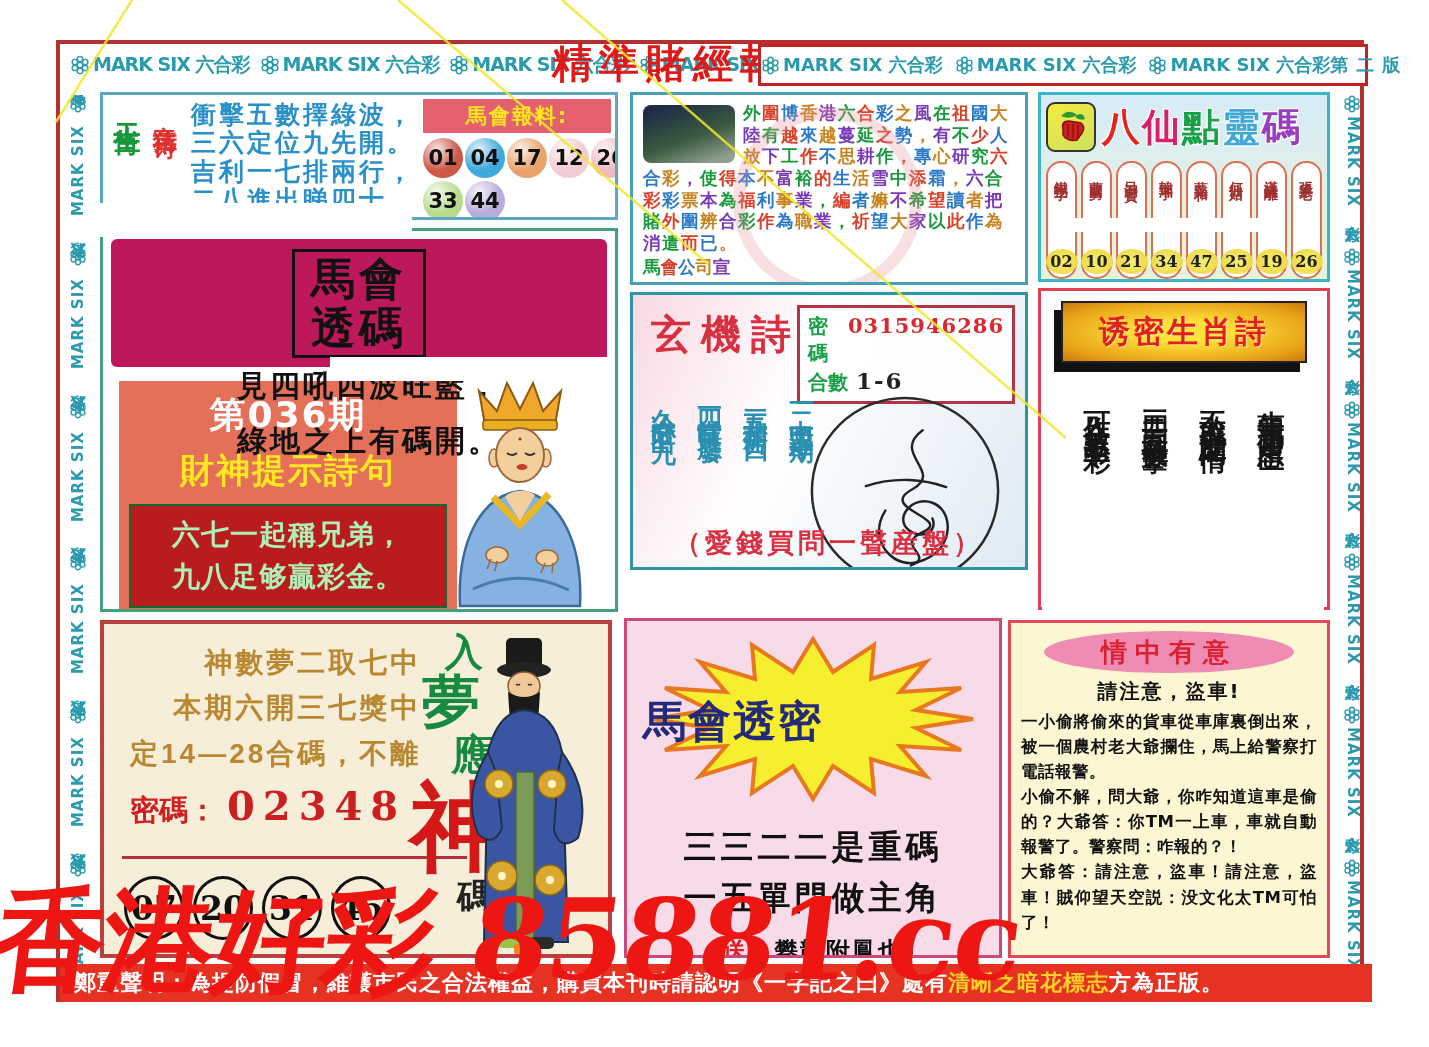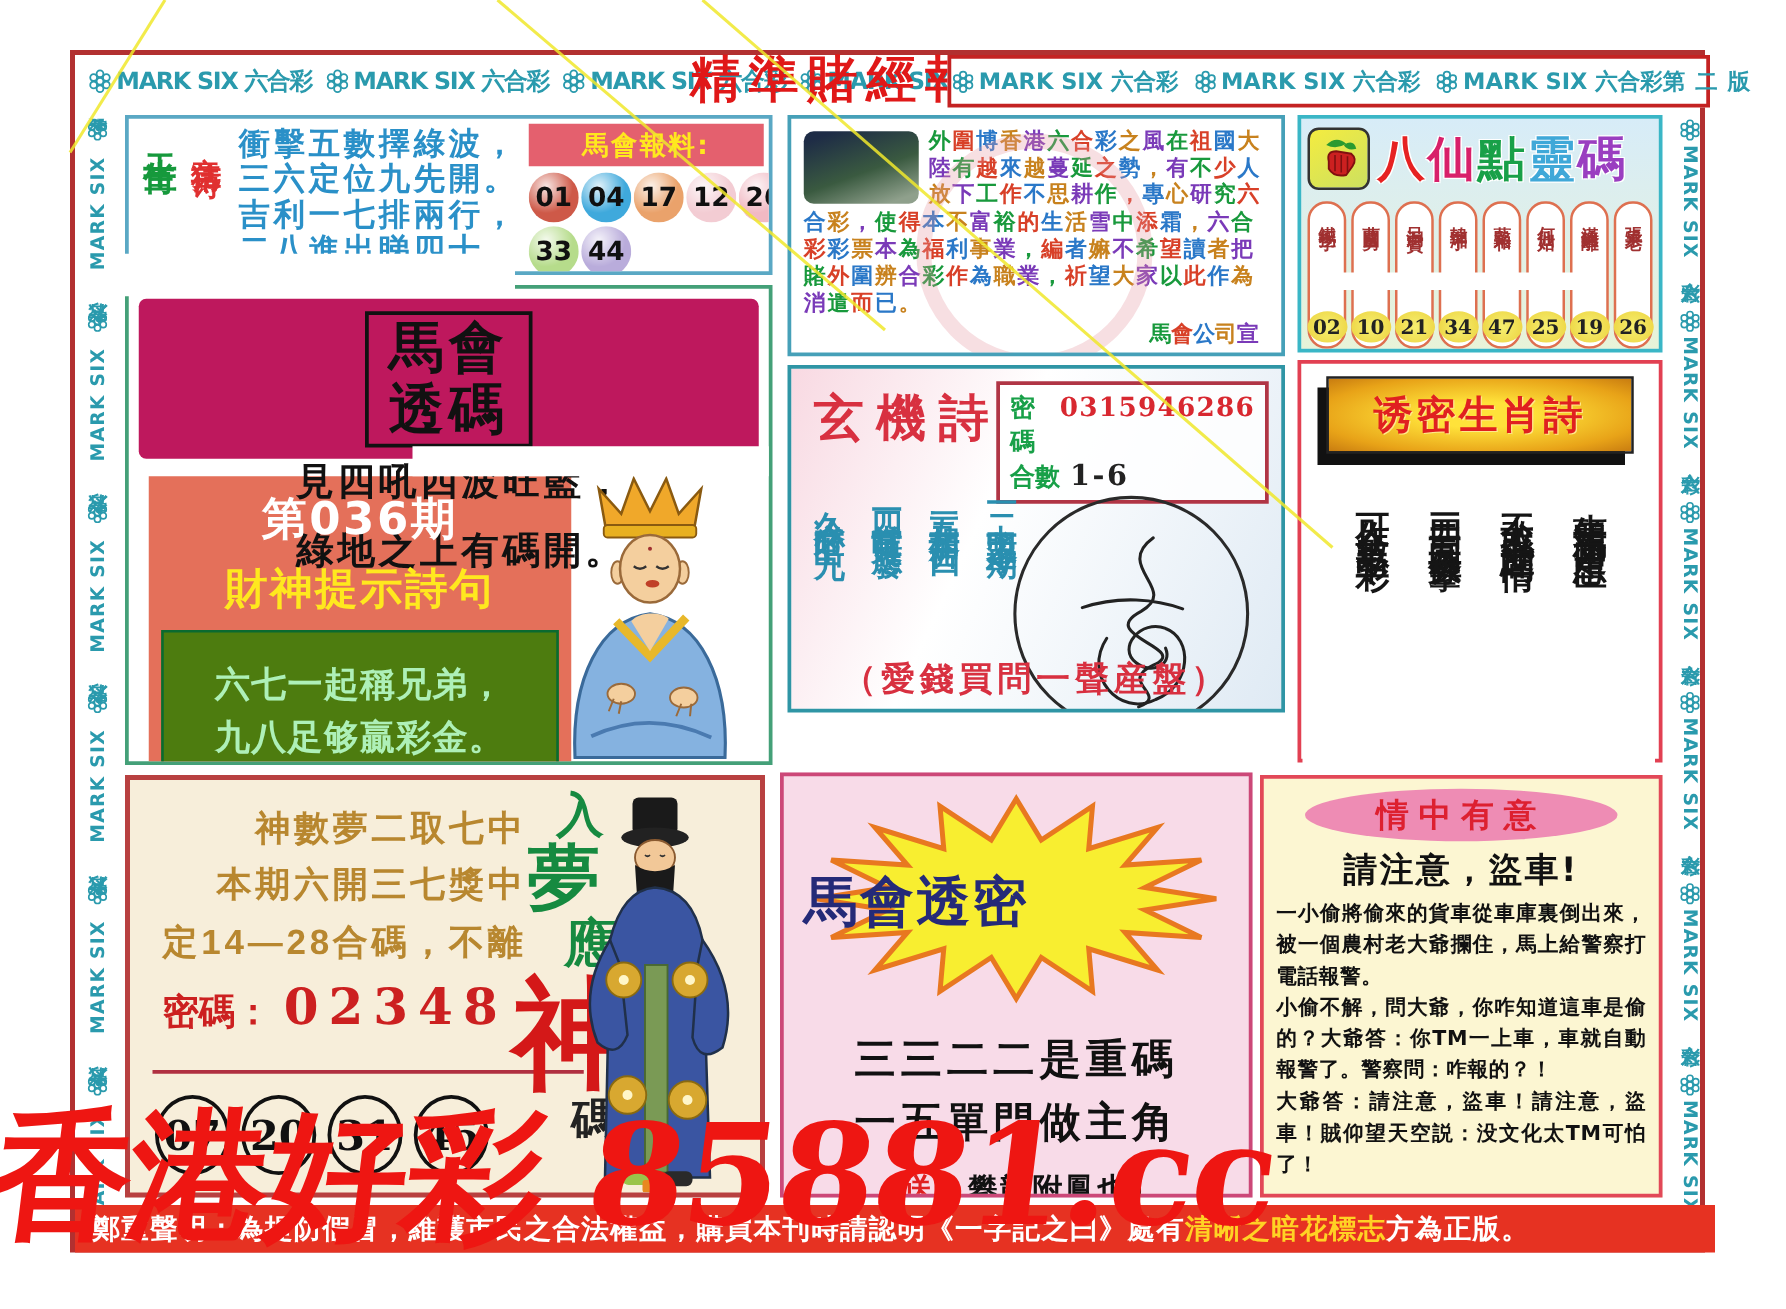--- a/index.html
+++ b/index.html
@@ -45,31 +45,31 @@
   
   .touma{left:100px;top:228px;width:518px;height:384px;border:3px solid #44a078;padding:8px;}
   .yellow-box{background:#be185d;border-radius:6px;display:flex;align-items:center;padding:10px;height:128px;box-sizing:border-box;flex-direction:column;}
   .tm-title{border:3px solid #111;padding:2px 6px;width:116px;font-size:44px;font-weight:bold;
             font-family:"DejaVu Serif",serif;line-height:1.12;text-align:center;letter-spacing:4px;color:#111;}
   .tm-poem{flex:1;padding-left:20px;font-size:30px;font-weight:bold;font-family:"DejaVu Serif",serif;
            line-height:1.85;color:#111;letter-spacing:3px;white-space:nowrap;}
   .salmon{margin:14px 0 0 8px;width:338px;background:#e4705a;padding:6px 0 10px;}
   .tm-issue{color:#fff;font-size:36px;font-weight:bold;text-align:center;padding:4px 0;letter-spacing:2px;}
   .tm-hint{color:#ffe81e;font-size:34px;font-weight:bold;text-align:center;padding:4px 0;letter-spacing:2px;}
-  .green-box{margin:6px 10px 0;background:#4d7c0f;border:2px solid #0a6a30;padding:21px 4px;
+  .green-box{margin:6px 10px 0;background:#b91c1c;border:2px solid #0a6a30;padding:8px 4px;
              color:#aef0b8;font-size:28px;font-weight:bold;line-height:1.5;text-align:center;letter-spacing:1px;}
   .buddha{position:absolute;right:6px;top:132px;}
   
   .news{left:630px;top:92px;width:398px;height:193px;border:3px solid #46a0b8;padding:8px 10px;}
   .news-photo{float:left;width:92px;height:58px;border-radius:8px;margin:2px 8px 2px 0;
               background:linear-gradient(160deg,#1e2c46 10%,#3a5a40 55%,#8fa08c 90%);}
   .news-wm{position:absolute;left:100px;top:12px;width:165px;height:165px;border:12px solid rgba(230,150,160,.30);
            border-radius:50%;pointer-events:none;}
   .news-text{font-size:17.5px;font-weight:bold;line-height:1.24;text-align:justify;letter-spacing:1.5px;}
-  .news-sign{text-align:right;font-size:17.5px;font-weight:bold;padding-right:8px;}
+  .news-sign{text-align:left;font-size:17.5px;font-weight:bold;padding-right:8px;}
   
   .baxian{left:1038px;top:92px;width:292px;height:190px;border:3px solid #3ab6c6;
           background:linear-gradient(180deg,#d7ecf8 0%,#e8f3d8 100%);padding:4px 5px;}
   .bx-head{display:flex;align-items:center;gap:5px;height:56px;}
   .bx-icon{width:46px;height:46px;border-radius:9px;background:linear-gradient(145deg,#f4ec40,#cce060);
            border:2px solid #333;flex:0 0 auto;display:flex;align-items:center;justify-content:center;}
   .bx-title{display:flex;}
   .bx-title span{font-size:38px;font-weight:bold;margin:0 1px;
                  text-shadow:1px 1px 0 #fff,-1px -1px 0 #fff,1px -1px 0 #fff,-1px 1px 0 #fff;}
   .bx-pills{display:flex;gap:3px;justify-content:space-between;margin-top:6px;}
@@ -133,21 +133,21 @@
              font-weight:bold;color:#252a78;letter-spacing:2px;}
   .tm2-lines{margin-top:16px;text-align:center;font-size:33px;font-weight:bold;color:#111;
              line-height:1.55;letter-spacing:4px;}
   .tm2-note{margin-top:12px;text-align:center;font-size:24px;font-weight:bold;color:#111;letter-spacing:2px;}
   .tm2-note .red{color:#e02020;}
   
   .joke{left:1008px;top:620px;width:322px;height:338px;border:3px solid #e24858;background:#fcf6d2;padding:8px 10px;}
   .jk-ellipse{margin:0 auto 5px;width:250px;height:42px;background:#ee8cb4;border-radius:50%;
               display:flex;align-items:center;justify-content:center;font-size:26px;font-weight:bold;
               color:#dd2030;letter-spacing:8px;}
-  .jk-head{text-align:center;font-size:27px;font-weight:bold;color:#111;letter-spacing:2px;margin-bottom:4px;}
+  .jk-head{text-align:center;font-size:20px;font-weight:bold;color:#111;letter-spacing:2px;margin-bottom:4px;}
   .jk-body p{margin:0;font-size:16.5px;font-weight:bold;color:#111;line-height:1.52;text-align:justify;letter-spacing:.5px;}
   
   .footer{position:absolute;left:60px;top:964px;width:1312px;height:38px;background:#e63222;
           display:flex;align-items:center;padding-left:14px;box-sizing:border-box;font-size:22px;
           font-weight:bold;color:#fff;letter-spacing:1px;z-index:5;white-space:nowrap;}
   .footer .hl{color:#ffd224;}
   
   .patch{position:absolute;background:#fff;z-index:6;}
   .deco{position:absolute;left:0;top:0;z-index:7;pointer-events:none;}
   .watermark{position:absolute;left:-6px;top:866px;font-size:112px;font-weight:bold;color:#ee1612;

